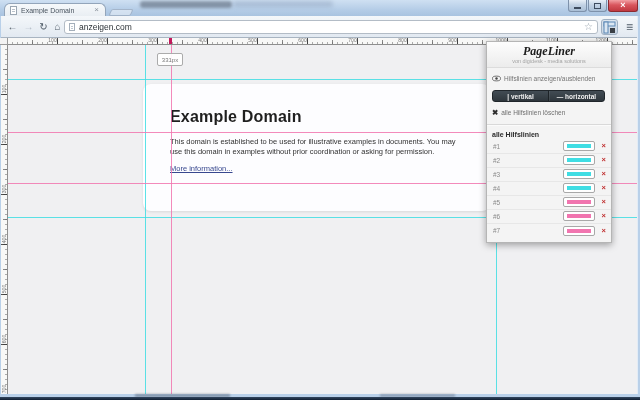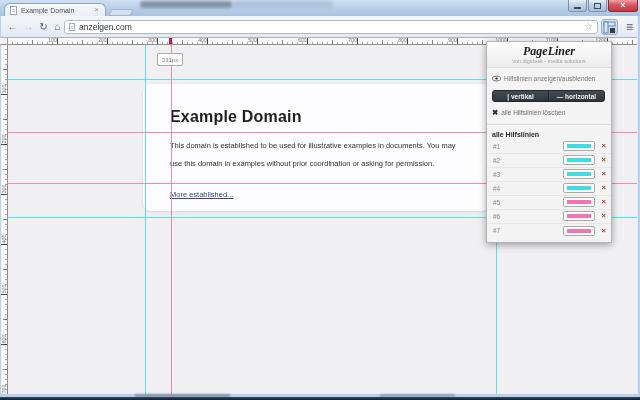--- a/index.html
+++ b/index.html
@@ -78,21 +78,21 @@
               repeating-linear-gradient(180deg, rgba(140,140,140,0.7) 0 1px, transparent 1px 5px);
             background-size:6px 100%, 4px 100%, 2px 100%;
             background-position:right -1px; background-repeat:no-repeat; }
   .vlab { position:absolute; left:-2px; width:11px; text-align:center; font-size:5px; color:#777;
           transform:rotate(-90deg); line-height:6px; }
 
   
   .card { position:absolute; left:143px; top:46px; width:347px; height:127px; background:#fdfdff;
           border-radius:8px; box-shadow:0 1px 3px rgba(0,0,0,0.10); padding:24px 27px; z-index:1; }
   .card h1 { font-size:16px; font-weight:bold; color:#1f1f1f; letter-spacing:0.2px; margin-bottom:11px; }
-  .card p { font-size:7.5px; line-height:18px; color:#333; width:292px; margin-bottom:10px; }
+  .card p { font-size:7.5px; line-height:10px; color:#333; width:292px; margin-bottom:0; }
   .card a { font-size:7.5px; color:#38488f; text-decoration:underline; }
 
   
   .guides-layer { position:absolute; inset:0; z-index:10; pointer-events:none; }
   .guide { position:absolute; opacity:0.85; }
   .guide.vertical { top:7px; bottom:0; width:1px; }
   .guide.horizontal { left:8px; right:3px; height:1px; }
   .gmarker { position:absolute; top:0; width:3px; height:6px; background:#c2185b; z-index:25; }
   .tooltip { position:absolute; left:157px; top:15px; width:26px; height:13px; background:rgba(255,255,255,0.92);
              border:1px solid #ababab; border-radius:2px; font-size:6px; color:#777; display:flex;
@@ -218,21 +218,21 @@
         <span class="vlab" style="top: 141px;">300</span>
         <span class="vlab" style="top: 191px;">400</span>
         <span class="vlab" style="top: 241px;">500</span>
         <span class="vlab" style="top: 291px;">600</span>
         <span class="vlab" style="top: 341px;">700</span>
       </div>
 
     <div class="card">
       <h1>Example Domain</h1>
       <p>This domain is established to be used for illustrative examples in documents. You may use this domain in examples without prior coordination or asking for permission.</p>
-      <a href="#">More established...</a>
+      <a href="#">More information...</a>
     </div>
 
     <div class="guides-layer">
         <div class="guide horizontal" style="background: rgb(63, 221, 227); top: 41px;"></div>
         <div class="guide horizontal" style="background: rgb(63, 221, 227); top: 179px;"></div>
         <div class="guide vertical" style="background: rgb(63, 221, 227); left: 145px;"></div>
         <div class="guide vertical" style="background: rgb(63, 221, 227); left: 496px;"></div>
         <div class="guide horizontal" style="background: rgb(241, 117, 175); top: 94px;"></div>
         <div class="guide horizontal" style="background: rgb(241, 117, 175); top: 145px;"></div>
         <div class="guide vertical" style="background: rgb(241, 117, 175); left: 171px;"></div>

